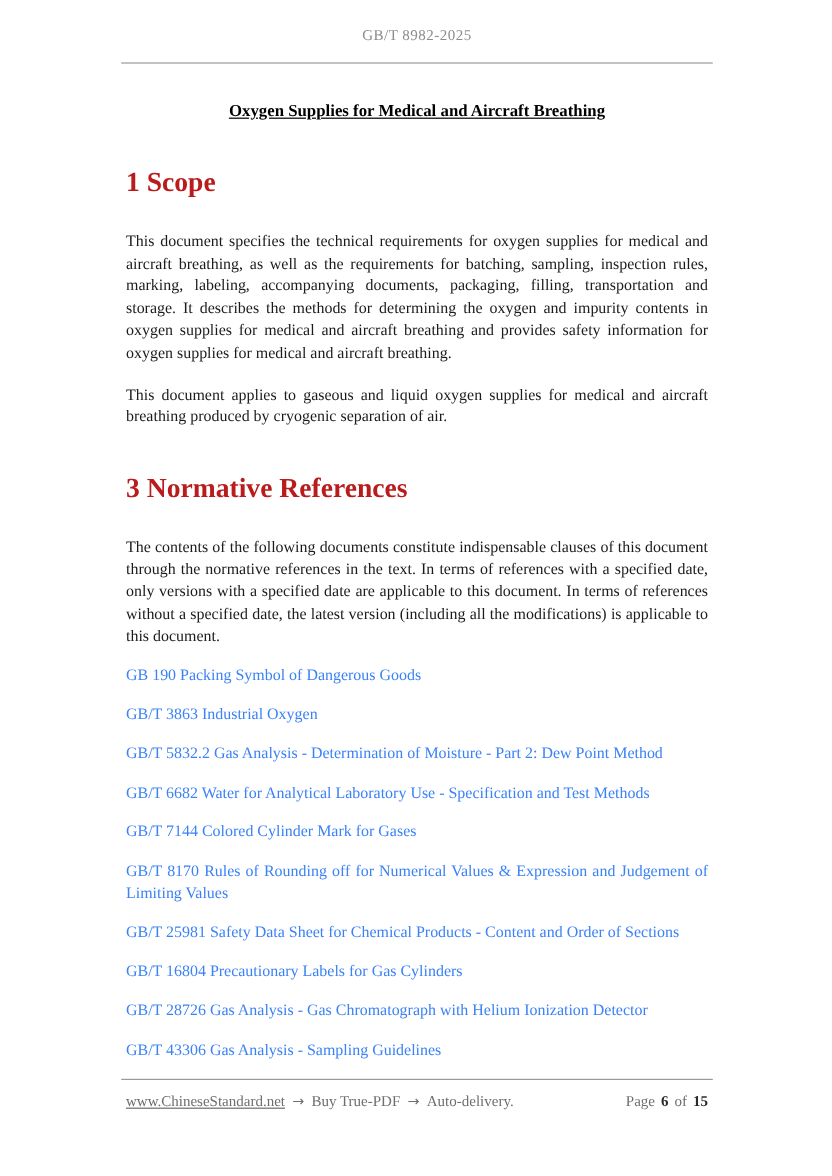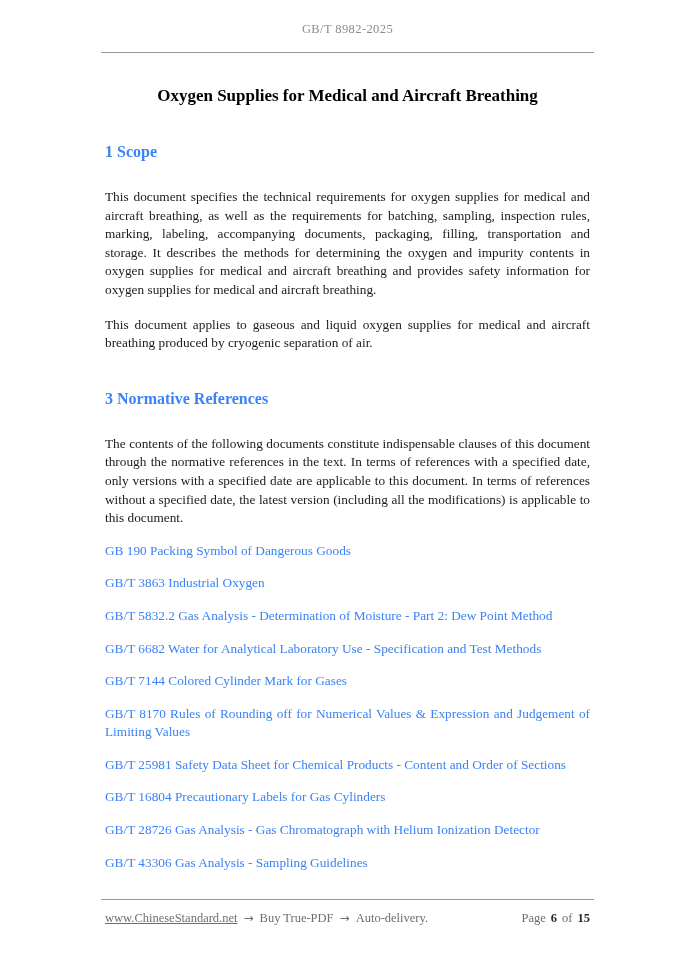--- a/index.html
+++ b/index.html
@@ -29,29 +29,30 @@
     letter-spacing: 0.4px;
   }
   .header-rule {
     border: none;
     border-top: 1px solid #9a9a9a;
     margin: 15px -4px 0 -4px;
   }
   .doc-title {
     margin: 33px 0 0 0;
     text-align: center;
-    font-size: 17px;
+    font-size: 14px;
     font-weight: bold;
     color: #000000;
+    text-decoration: underline;
   }
   .section-heading {
     margin: 37px 0 0 0;
-    font-size: 16px;
+    font-size: 23px;
     font-weight: bold;
-    color: #3b82f6;
+    color: #b91c1c;
   }
   .para {
     margin: 27px 0 0 0;
     font-size: 13.3px;
     line-height: 18.6px;
     text-align: justify;
     color: #1b1b1b;
   }
   .para + .para {
     margin-top: 16px;

